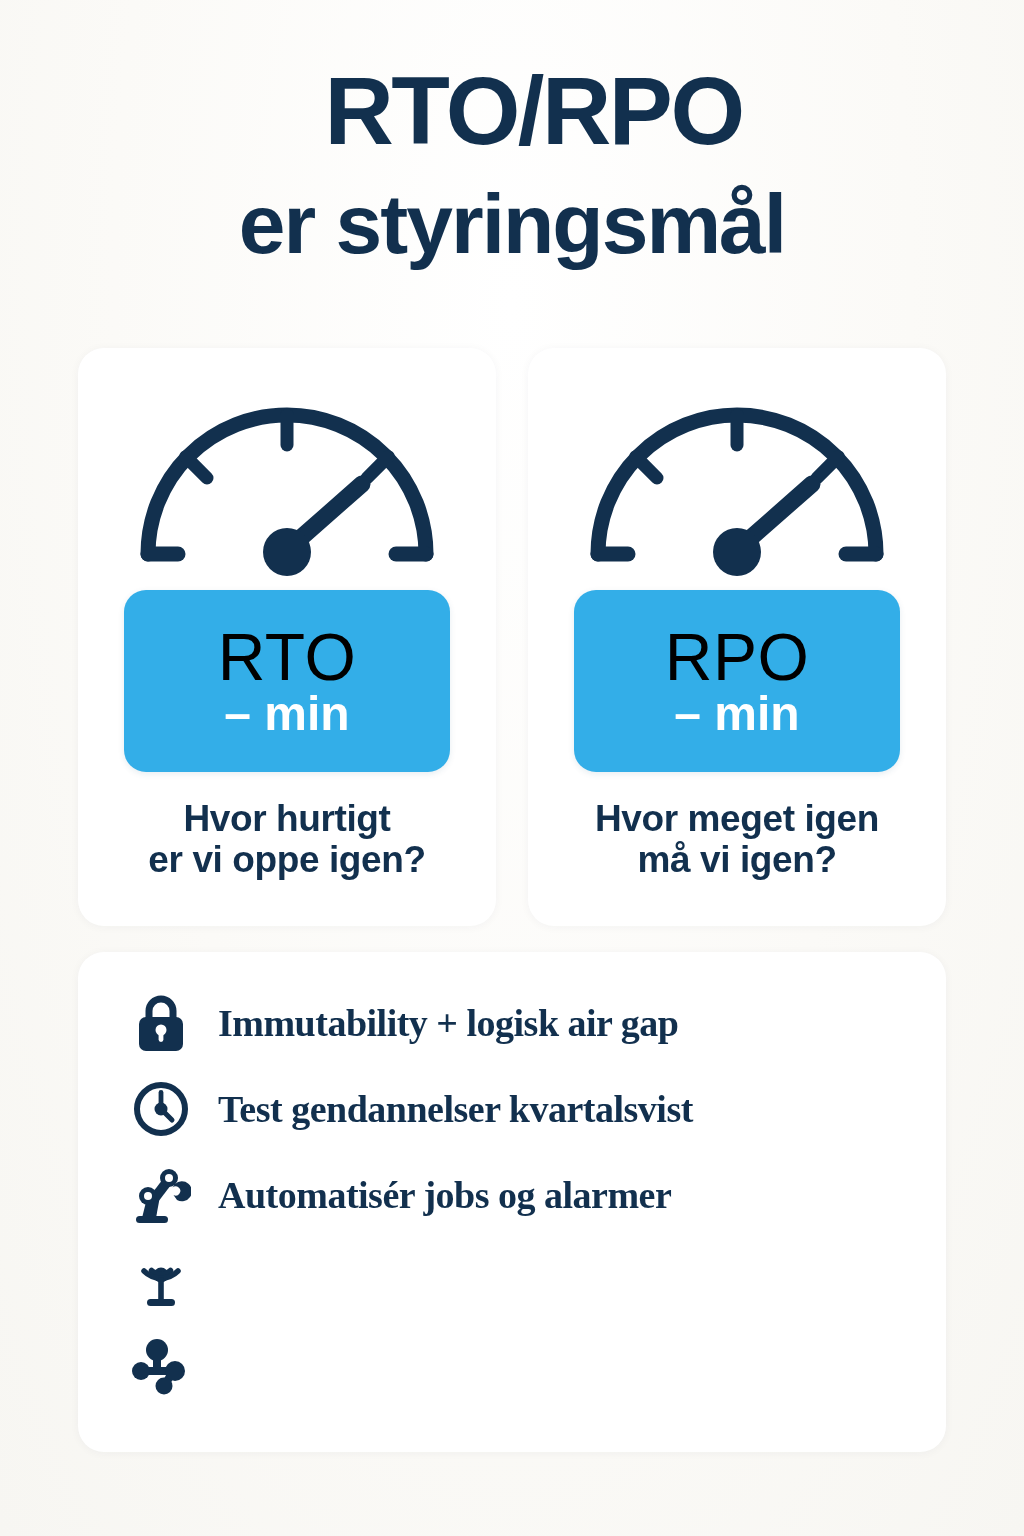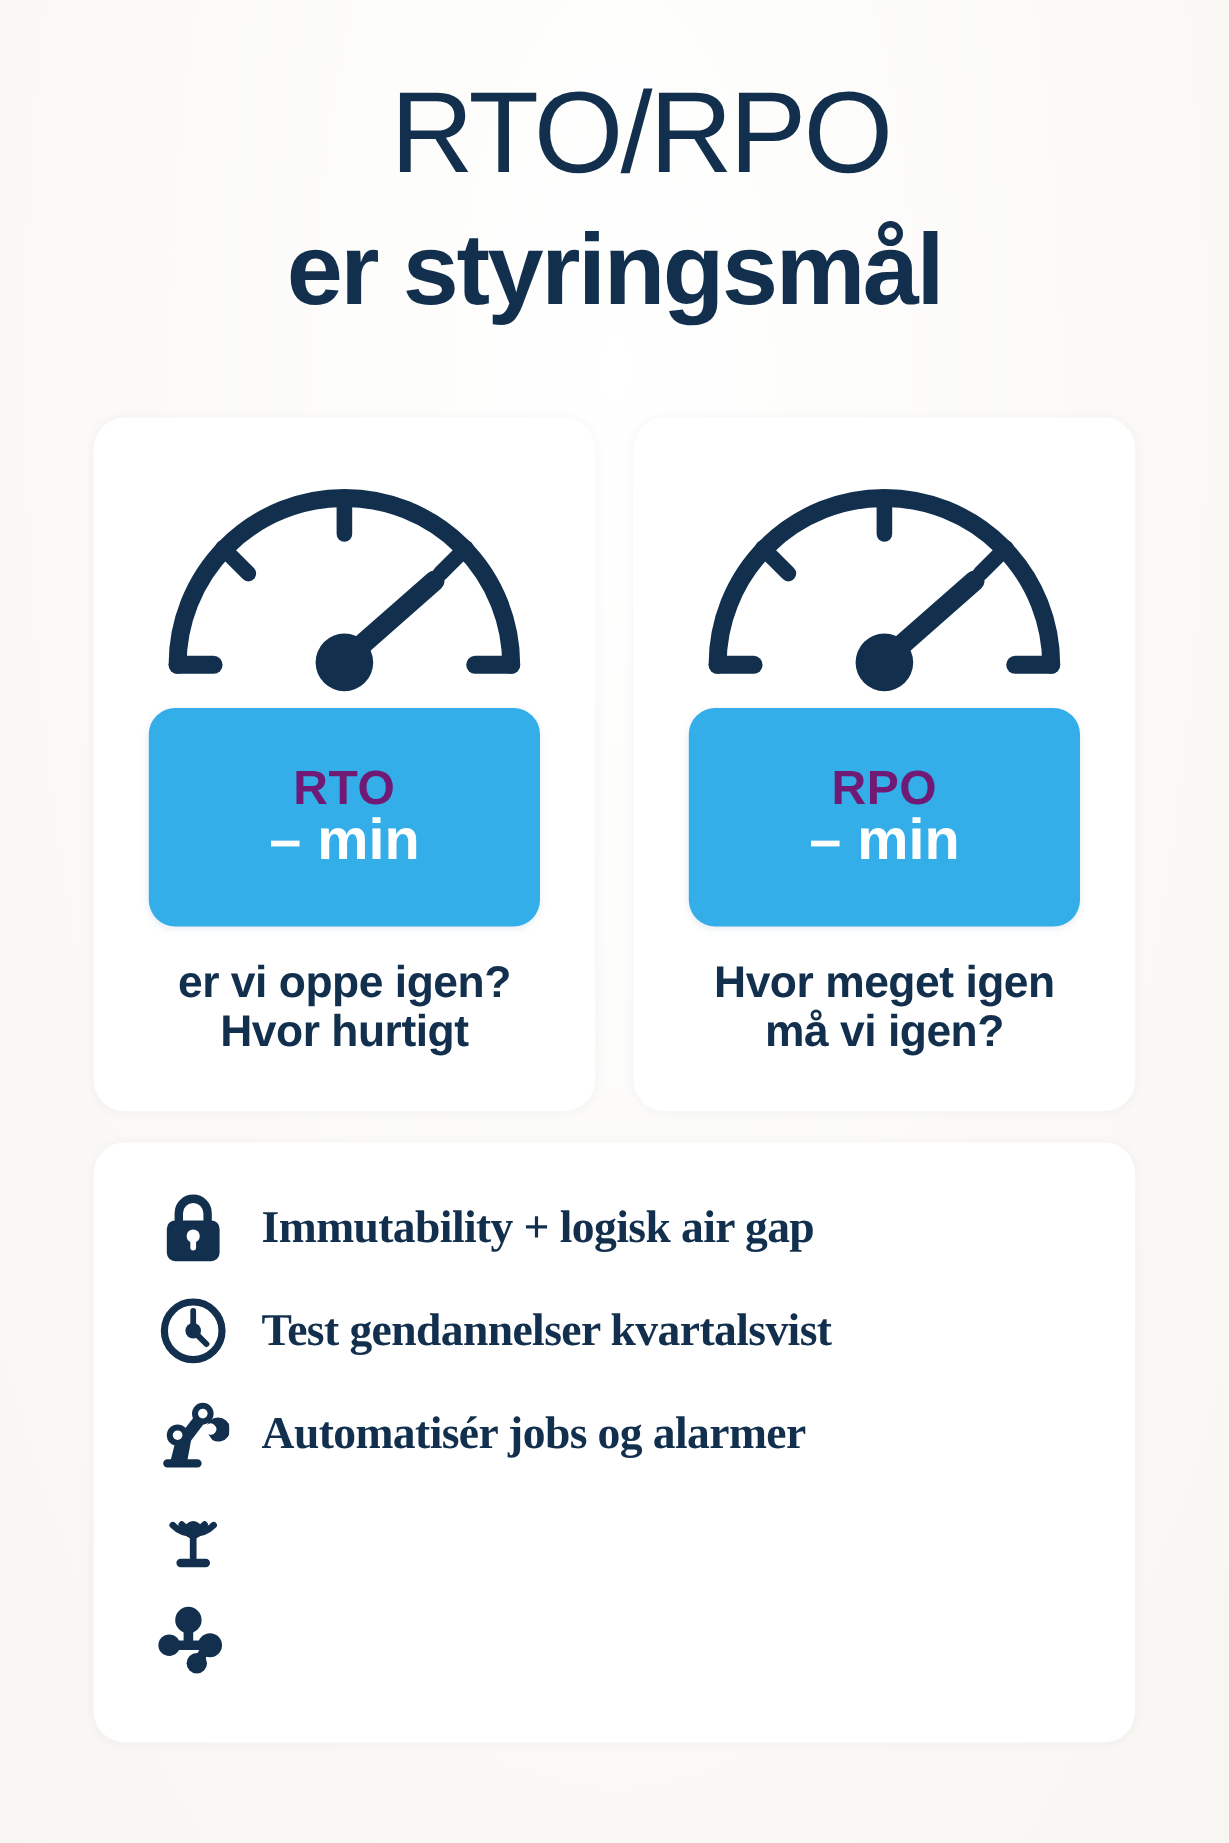--- a/index.html
+++ b/index.html
@@ -26,21 +26,21 @@
   
   .title-block {
     position: absolute;
     top: 62px;
     left: 0;
     width: 1024px;
     text-align: center;
   }
   .title-line1 {
     font-size: 96px;
-    font-weight: 400;
+    font-weight: 700;
     letter-spacing: -2.5px;
     line-height: 1.02;
     color: #12304e;
     padding-left: 43px;
   }
   .title-line2 {
     font-size: 84px;
     font-weight: 700;
     letter-spacing: -2px;
     line-height: 1.08;
@@ -85,23 +85,23 @@
     background: #33aee8;
     border-radius: 22px;
     margin-top: 8px;
     display: flex;
     flex-direction: column;
     align-items: center;
     justify-content: center;
     box-shadow: 0 2px 6px rgba(20, 80, 120, 0.10);
   }
   .pill-title {
-    color: #701a75;
-    font-size: 40px;
-    font-weight: 700;
+    color: #000000;
+    font-size: 66px;
+    font-weight: 400;
     letter-spacing: 0.5px;
     line-height: 1;
   }
   .pill-value {
     color: #ffffff;
     font-size: 48px;
     font-weight: 700;
     line-height: 1;
   }
 
@@ -175,22 +175,22 @@
           <line x1="165" y1="33" x2="165" y2="63" stroke="#12304e" stroke-width="13" stroke-linecap="round"></line>
           <line x1="165" y1="168" x2="240" y2="102" stroke="#12304e" stroke-width="17" stroke-linecap="round"></line>
           <circle cx="165" cy="170" r="24" fill="#12304e"></circle>
         </svg>
       </div>
       <div class="pill">
         <div class="pill-title">RTO</div>
         <div class="pill-value">– min</div>
       </div>
       <div class="caption">
+        <div>Hvor hurtigt</div>
         <div>er vi oppe igen?</div>
-        <div>Hvor hurtigt</div>
       </div>
     </div>
 
     <div class="metric-card">
       <div class="gauge-wrap">
         <svg width="330" height="196" viewBox="0 0 330 196" fill="none">
           <path d="M26 172 A139 139 0 0 1 304 172" stroke="#12304e" stroke-width="15" stroke-linecap="round" fill="none"></path>
           <line x1="26" y1="172" x2="56" y2="172" stroke="#12304e" stroke-width="15" stroke-linecap="round"></line>
           <line x1="274" y1="172" x2="304" y2="172" stroke="#12304e" stroke-width="15" stroke-linecap="round"></line>
           <line x1="63.7" y1="74.7" x2="85" y2="96" stroke="#12304e" stroke-width="13" stroke-linecap="round"></line>

